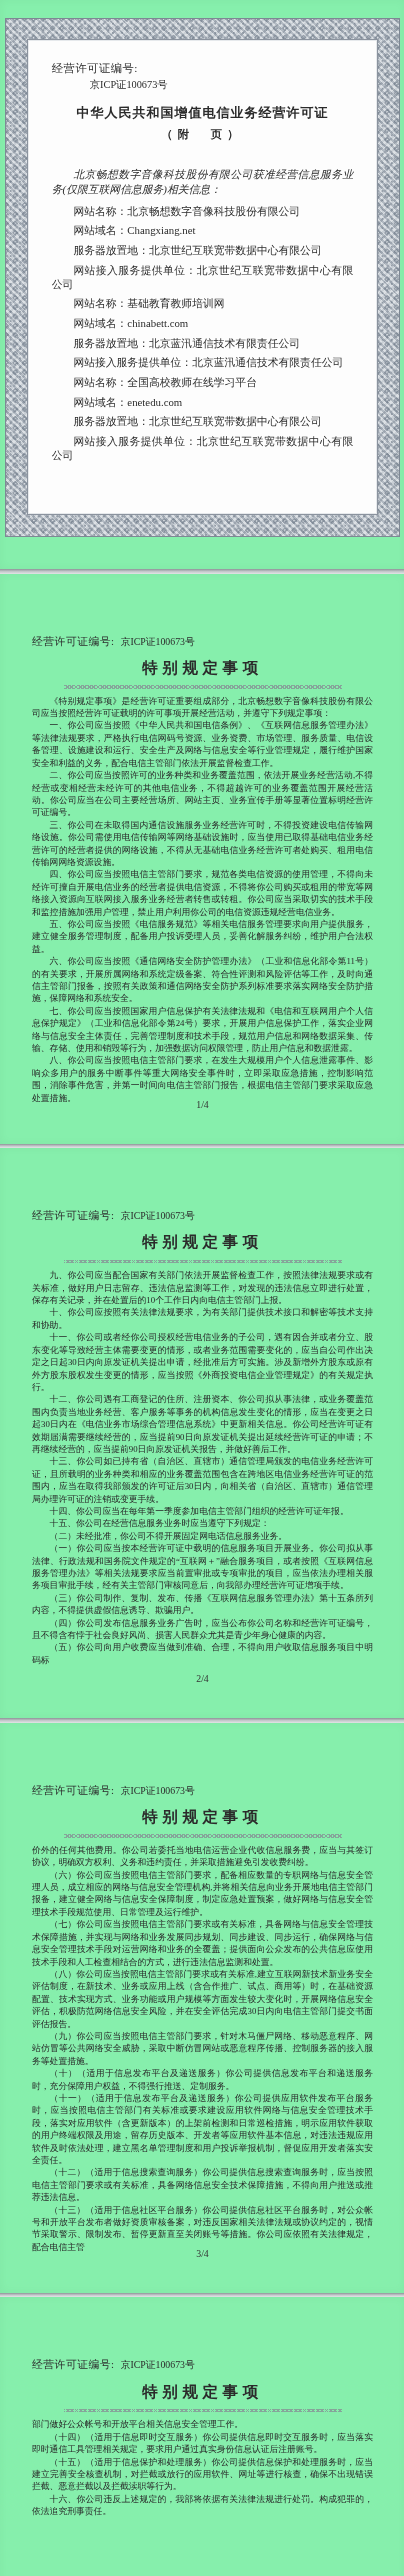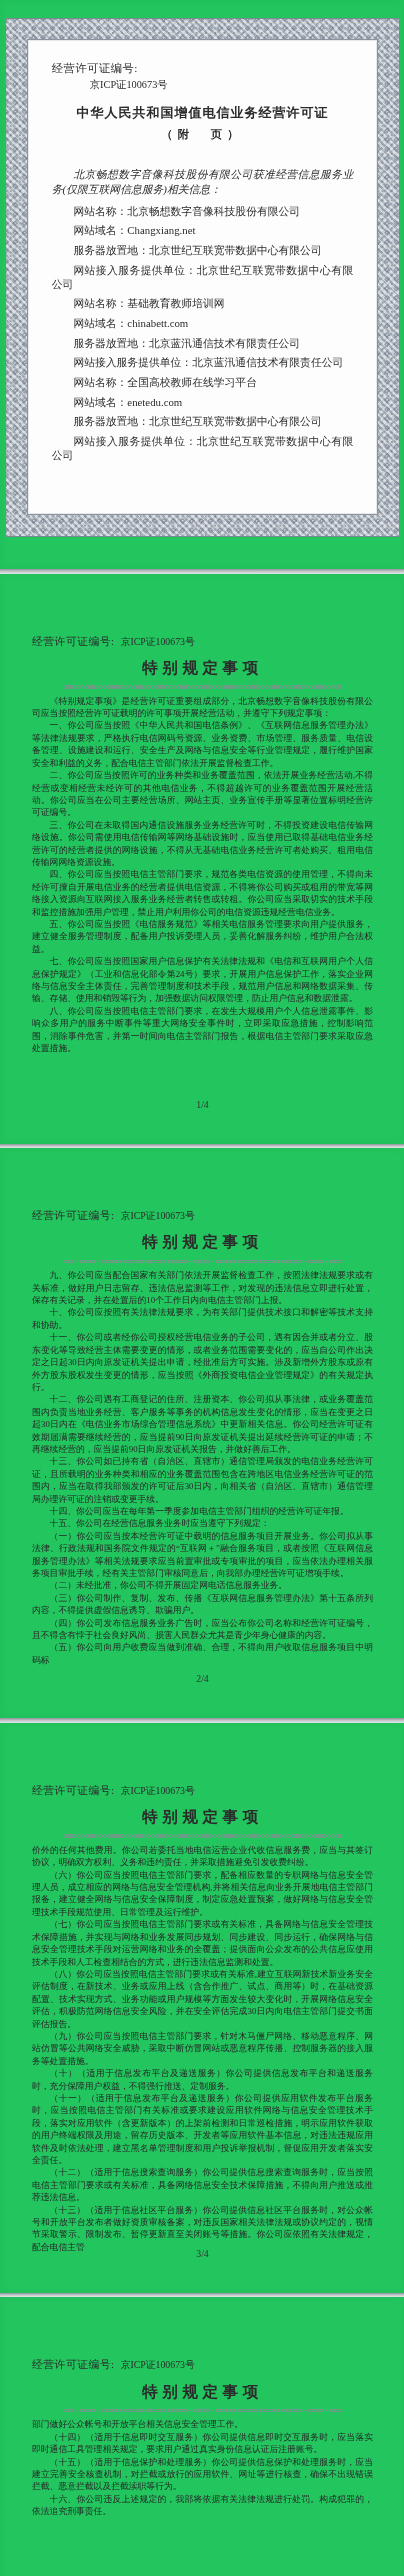--- a/index.html
+++ b/index.html
@@ -1,17 +1,17 @@
 <!DOCTYPE html>
 <html lang="zh" style="font-size:8.2px"><head>
 <meta charset="utf-8">
 <style>
   html,body{margin:0;padding:0;background:#ffffff;}
   body{width:405px;font-family:"Liberation Serif","DejaVu Serif",serif;color:#2b2b2b;}
-  .page{position:relative;width:405px;background:#22c55e;overflow:hidden;box-shadow:inset 0 0 9.3px rgba(0,0,0,.04);}
+  .page{position:relative;width:405px;background:#86efac;overflow:hidden;box-shadow:inset 0 0 9.3px rgba(0,0,0,.04);}
   .sep{height:4.6px;width:405px;background:linear-gradient(to bottom,#8e9398,#c3c7ca,#e2e4e6);}
 
   
   .page-cover{height:569px;}
   .frame{position:absolute;left:5.2px;right:5.2px;top:17.5px;bottom:32px;
     background-color:#ccd2d8;
     background-image:
       repeating-radial-gradient(circle at 4.6px 4.6px, rgba(110,122,136,.65) 0 1.3px, rgba(110,122,136,0) 1.3px 4.6px),
       repeating-linear-gradient(45deg, rgba(136,146,158,.45) 0 2.1px, rgba(224,228,232,.55) 2.1px 4.6px),
       repeating-linear-gradient(-45deg, rgba(136,146,158,.45) 0 2.1px, rgba(224,228,232,.55) 2.1px 4.6px);
@@ -80,20 +80,21 @@
   </div>
   <h2 class="prov-title">特别规定事项</h2>
   <div class="wavy"></div>
   <div class="prov-body">
       <p class="para">《特别规定事项》是经营许可证重要组成部分，北京畅想数字音像科技股份有限公司应当按照经营许可证载明的许可事项开展经营活动，并遵守下列规定事项：</p>
       <p class="para">一、你公司应当按照《中华人民共和国电信条例》、《互联网信息服务管理办法》等法律法规要求，严格执行电信网码号资源、业务资费、市场管理、服务质量、电信设备管理、设施建设和运行、安全生产及网络与信息安全等行业管理规定，履行维护国家安全和利益的义务，配合电信主管部门依法开展监督检查工作。</p>
       <p class="para">二、你公司应当按照许可的业务种类和业务覆盖范围，依法开展业务经营活动,不得经营或变相经营未经许可的其他电信业务，不得超越许可的业务覆盖范围开展经营活动。你公司应当在公司主要经营场所、网站主页、业务宣传手册等显著位置标明经营许可证编号。</p>
       <p class="para">三、你公司在未取得国内通信设施服务业务经营许可时，不得投资建设电信传输网络设施。你公司需使用电信传输网等网络基础设施时，应当使用已取得基础电信业务经营许可的经营者提供的网络设施，不得从无基础电信业务经营许可者处购买、租用电信传输网网络资源设施。</p>
       <p class="para">四、你公司应当按照电信主管部门要求，规范各类电信资源的使用管理，不得向未经许可擅自开展电信业务的经营者提供电信资源，不得将你公司购买或租用的带宽等网络接入资源向互联网接入服务业务经营者转售或转租。你公司应当采取切实的技术手段和监控措施加强用户管理，禁止用户利用你公司的电信资源违规经营电信业务。</p>
       <p class="para">五、你公司应当按照《电信服务规范》等相关电信服务管理要求向用户提供服务，建立健全服务管理制度，配备用户投诉受理人员，妥善化解服务纠纷，维护用户合法权益。</p>
+      <p class="para">六、你公司应当按照《通信网络安全防护管理办法》（工业和信息化部令第11号）的有关要求，开展所属网络和系统定级备案、符合性评测和风险评估等工作，及时向通信主管部门报备，按照有关政策和通信网络安全防护系列标准要求落实网络安全防护措施，保障网络和系统安全。</p>
       <p class="para">七、你公司应当按照国家用户信息保护有关法律法规和《电信和互联网用户个人信息保护规定》（工业和信息化部令第24号）要求，开展用户信息保护工作，落实企业网络与信息安全主体责任，完善管理制度和技术手段，规范用户信息和网络数据采集、传输、存储、使用和销毁等行为，加强数据访问权限管理，防止用户信息和数据泄露。</p>
       <p class="para">八、你公司应当按照电信主管部门要求，在发生大规模用户个人信息泄露事件、影响众多用户的服务中断事件等重大网络安全事件时，立即采取应急措施，控制影响范围，消除事件危害，并第一时间向电信主管部门报告，根据电信主管部门要求采取应急处置措施。</p>
     </div>
   <div class="pageno">1/4</div>
 </section>
 
 <div class="sep"></div>
 
 <section class="page page-prov p3">
   <div class="hdr">
@@ -103,22 +104,22 @@
   <h2 class="prov-title">特别规定事项</h2>
   <div class="wavy"></div>
   <div class="prov-body">
       <p class="para">九、你公司应当配合国家有关部门依法开展监督检查工作，按照法律法规要求或有关标准，做好用户日志留存、违法信息监测等工作，对发现的违法信息立即进行处置，保存有关记录，并在处置后的10个工作日内向电信主管部门上报。</p>
       <p class="para">十、你公司应按照有关法律法规要求，为有关部门提供技术接口和解密等技术支持和协助。</p>
       <p class="para">十一、你公司或者经你公司授权经营电信业务的子公司，遇有因合并或者分立、股东变化等导致经营主体需要变更的情形，或者业务范围需要变化的，应当自公司作出决定之日起30日内向原发证机关提出申请，经批准后方可实施。涉及新增外方股东或原有外方股东股权发生变更的情形，应当按照《外商投资电信企业管理规定》的有关规定执行。</p>
       <p class="para">十二、你公司遇有工商登记的住所、注册资本、你公司拟从事法律，或业务覆盖范围内负责当地业务经营、客户服务等事务的机构信息发生变化的情形，应当在变更之日起30日内在《电信业务市场综合管理信息系统》中更新相关信息。你公司经营许可证有效期届满需要继续经营的，应当提前90日向原发证机关提出延续经营许可证的申请；不再继续经营的，应当提前90日向原发证机关报告，并做好善后工作。</p>
       <p class="para">十三、你公司如已持有省（自治区、直辖市）通信管理局颁发的电信业务经营许可证，且所载明的业务种类和相应的业务覆盖范围包含在跨地区电信业务经营许可证的范围内，应当在取得我部颁发的许可证后30日内，向相关省（自治区、直辖市）通信管理局办理许可证的注销或变更手续。</p>
       <p class="para">十四、你公司应当在每年第一季度参加电信主管部门组织的经营许可证年报。</p>
       <p class="para">十五、你公司在经营信息服务业务时应当遵守下列规定：</p>
+      <p class="para">（二）未经批准，你公司不得开展固定网电话信息服务业务。</p>
       <p class="para">（一）你公司应当按本经营许可证中载明的信息服务项目开展业务。你公司拟从事法律、行政法规和国务院文件规定的“互联网＋”融合服务项目，或者按照《互联网信息服务管理办法》等相关法规要求应当前置审批或专项审批的项目，应当依法办理相关服务项目审批手续，经有关主管部门审核同意后，向我部办理经营许可证增项手续。</p>
-      <p class="para">（二）未经批准，你公司不得开展固定网电话信息服务业务。</p>
       <p class="para">（三）你公司制作、复制、发布、传播《互联网信息服务管理办法》第十五条所列内容，不得提供虚假信息诱导、欺骗用户。</p>
       <p class="para">（四）你公司发布信息服务业务广告时，应当公布你公司名称和经营许可证编号，且不得含有悖于社会良好风尚、损害人民群众尤其是青少年身心健康的内容。</p>
       <p class="para">（五）你公司向用户收费应当做到准确、合理，不得向用户收取信息服务项目中明码标</p>
     </div>
   <div class="pageno">2/4</div>
 </section>
 
 <div class="sep"></div>
 
 <section class="page page-prov p4">

